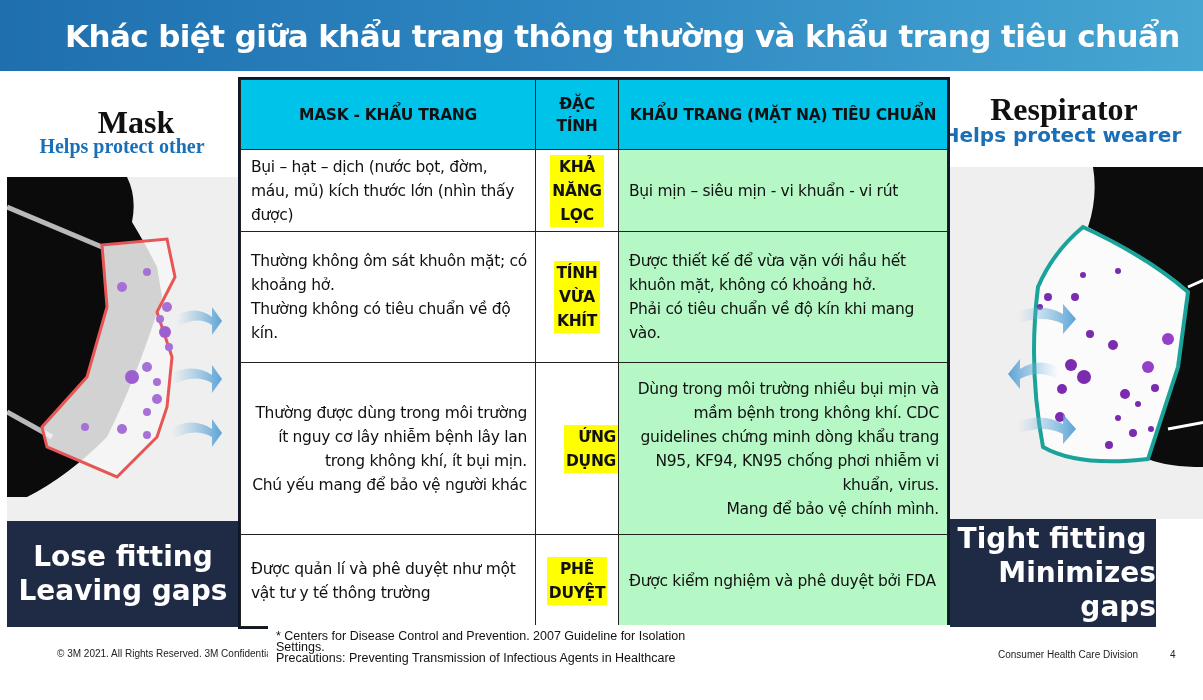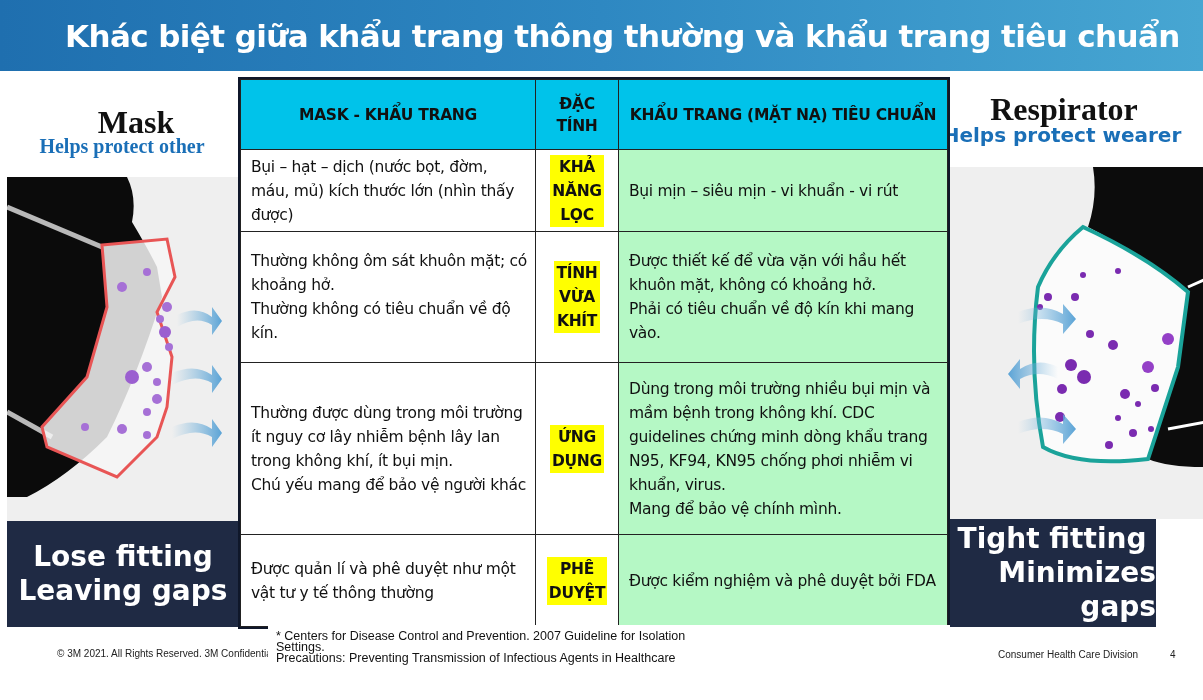--- a/index.html
+++ b/index.html
@@ -59,21 +59,21 @@
       padding: 0 8px 0 10px; letter-spacing: -0.3px;
     }
     td.mask { background: #ffffff; }
     td.resp { background: #b5f8c5; }
     td.prop { text-align: center; padding: 0; }
     .prop-tag {
       background: #ffff00; font-weight: bold; display: inline-block; line-height: 24px; padding: 0 2px;
     }
     tr.r1 td { height: 82px; }
     tr.r2 td { height: 131px; }
-    tr.r3 td { height: 172px; }
+    tr.r3 td { height: 172px; text-align: right; }
     tr.r4 td { height: 92px; }
 
     .footnote {
       position: absolute; left: 268px; top: 625px; width: 682px; height: 50px; background: #fff;
       font-family: "Liberation Sans", sans-serif; font-size: 12.5px; line-height: 11px; color: #111; padding: 6px 8px;
     }
     .copyright {
       position: absolute; left: 57px; top: 648px; font-family: "Liberation Sans", sans-serif; font-size: 10px; color: #222;
       width: 211px; overflow: hidden; white-space: nowrap;
     }
@@ -245,21 +245,21 @@
             <span>ỨNG</span><br>
             <span>DỤNG</span>
           </span>
         </td>
         <td class="resp">
           <div>Dùng trong môi trường nhiều bụi mịn và  mầm bệnh trong không khí. CDC guidelines chứng minh dòng khẩu trang N95, KF94, KN95 chống phơi nhiễm vi khuẩn, virus.</div>
           <div>Mang để bảo vệ chính mình.</div>
         </td>
       </tr>
       <tr class="r4">
-        <td class="mask">Được quản lí và phê duyệt như một vật tư y tế thông thường</td>
+        <td class="mask">Được quản lí và phê duyệt như một vật tư y tế thông trường</td>
         <td class="prop">
           <span class="prop-tag">
             <span>PHÊ</span><br>
             <span>DUYỆT</span>
           </span>
         </td>
         <td class="resp">Được kiểm nghiệm và phê duyệt bởi FDA</td>
       </tr>
     </tbody>
   </table>

